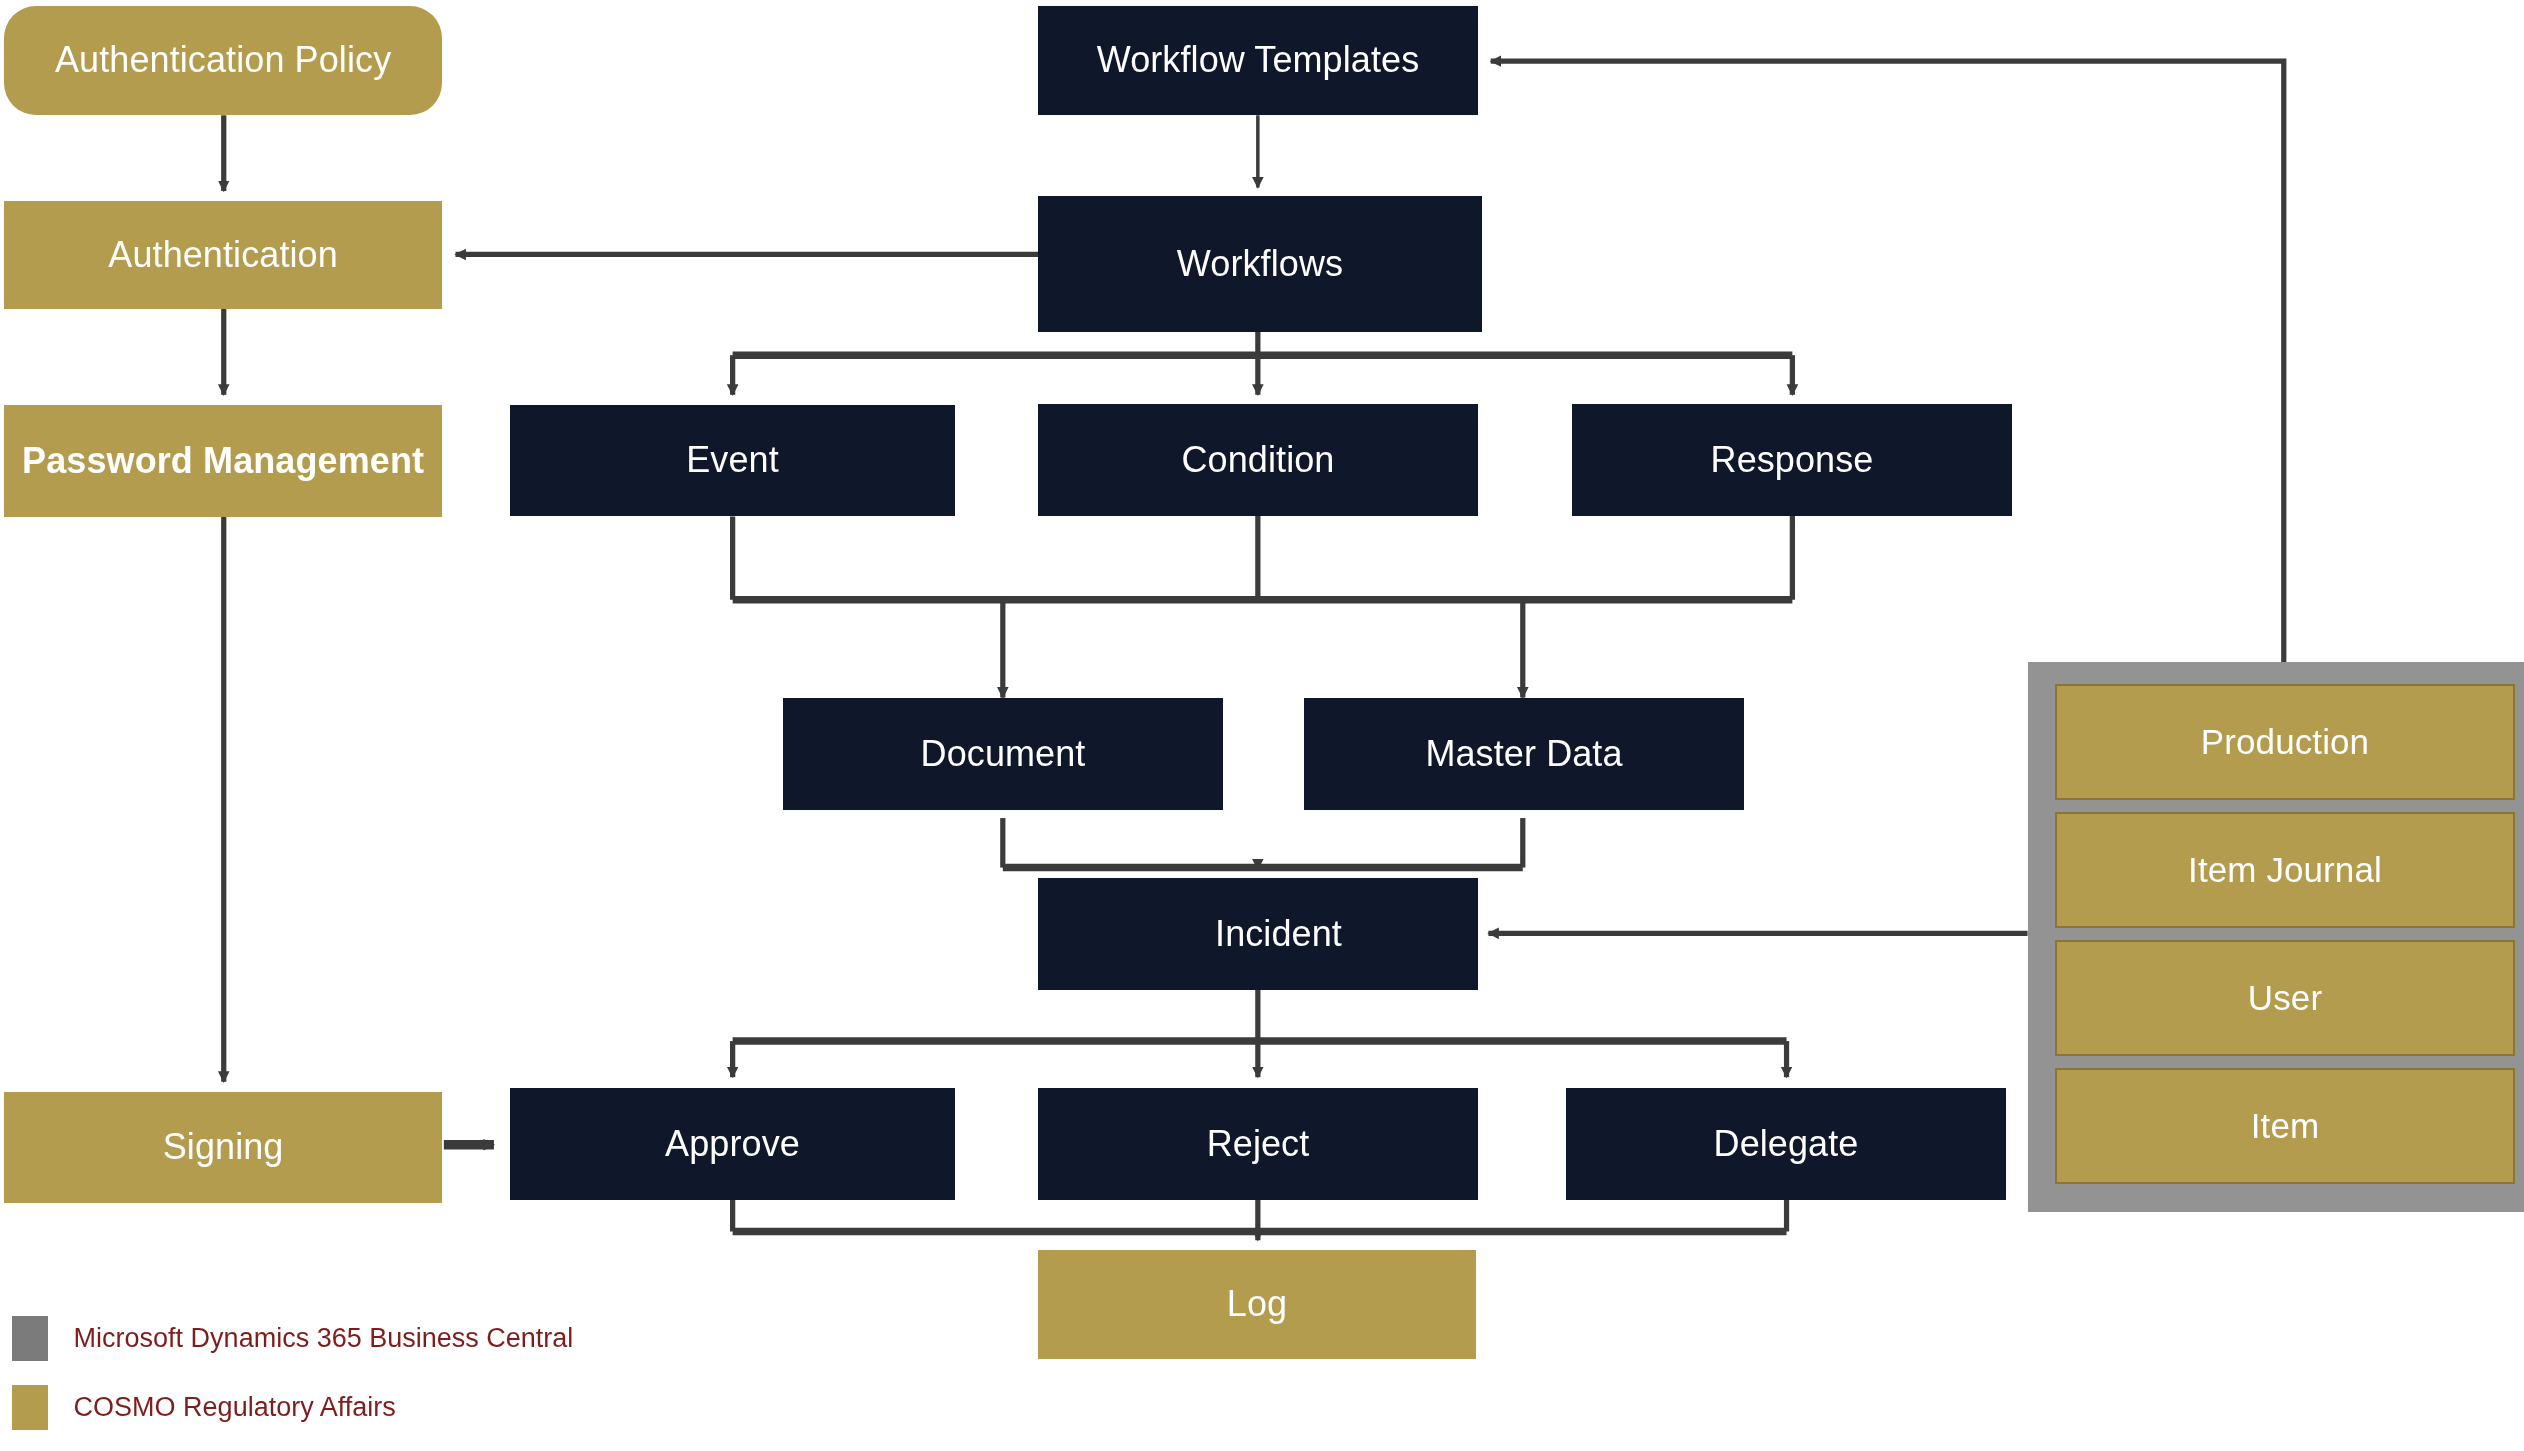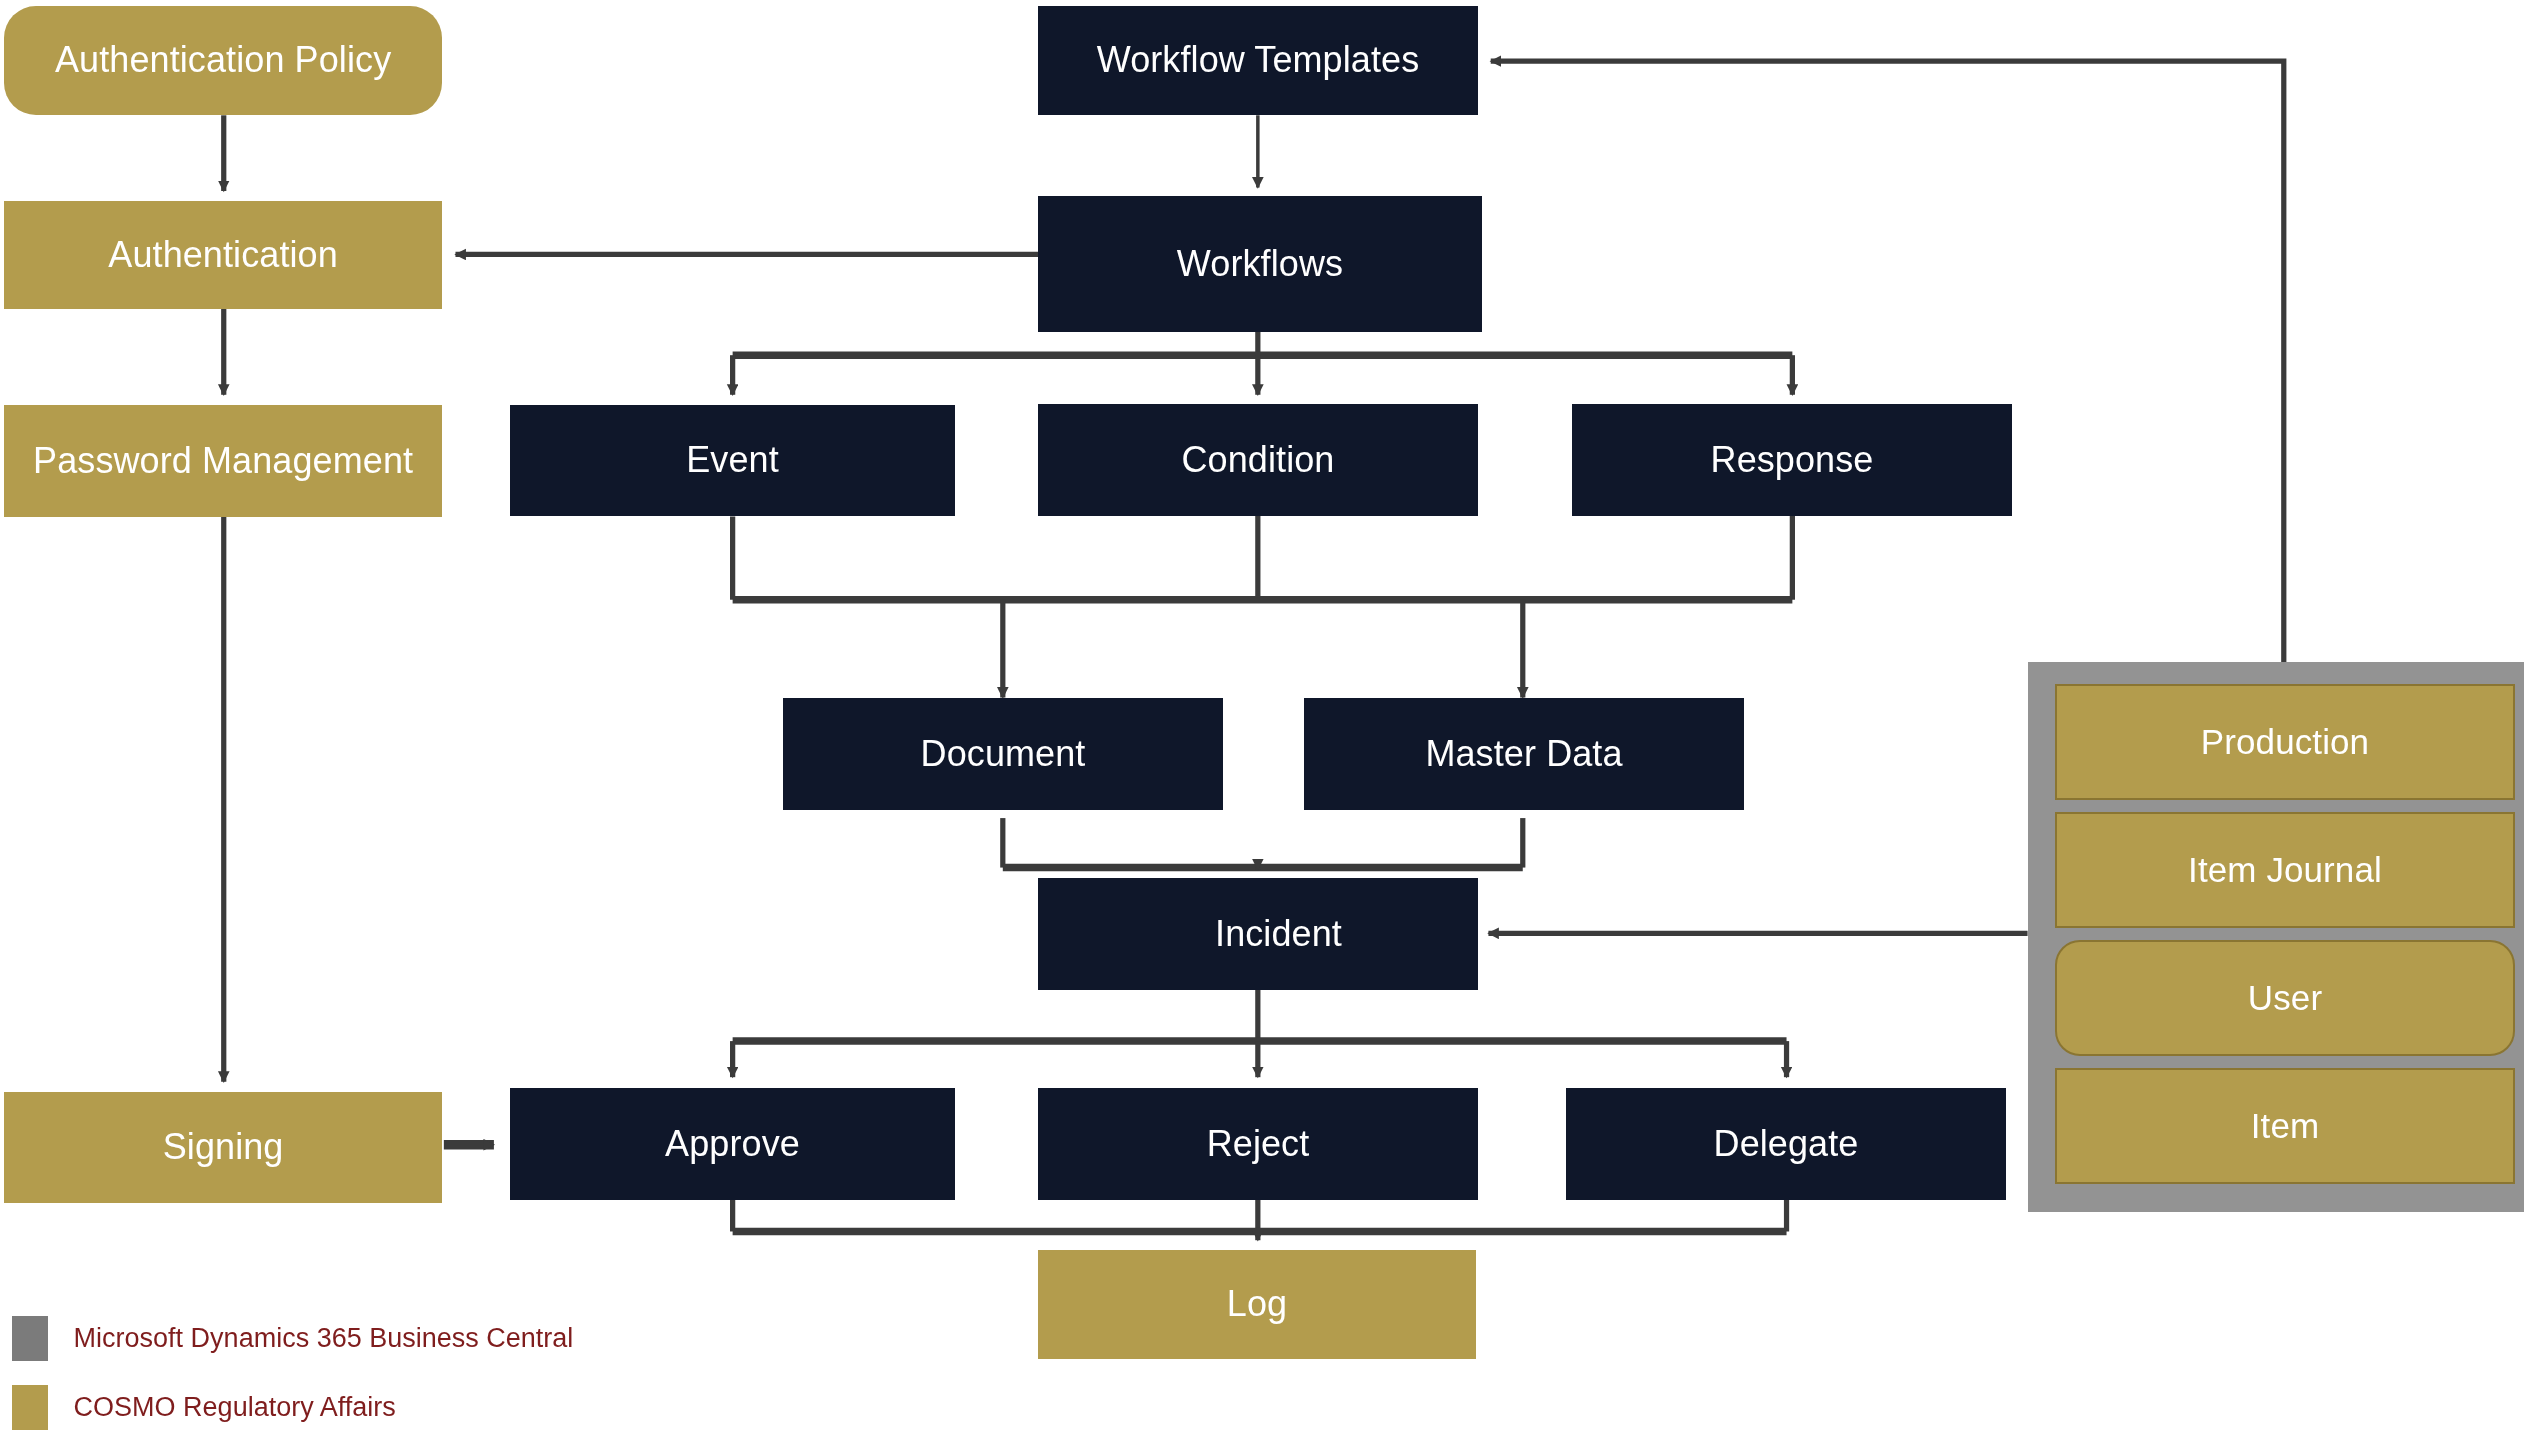--- a/index.html
+++ b/index.html
@@ -92,21 +92,21 @@
   </svg>
 
   <div class="node gold" style="left:4.1px;top:5.8px;width:438px;height:109px;font-size:36px;border-radius:32px;">
     <span>Authentication Policy</span>
   </div>
 
   <div class="node gold" style="left:4.1px;top:201px;width:438px;height:108px;font-size:36px;">
     <span>Authentication</span>
   </div>
 
-  <div class="node gold" style="left:4.1px;top:405px;width:438px;height:112px;font-size:36px;">
+  <div class="node gold" style="left:4.1px;top:405px;width:438px;height:112px;font-size:36px;font-weight:bold;">
     <span>Password Management</span>
   </div>
 
   <div class="node gold" style="left:4.1px;top:1092px;width:438px;height:111px;font-size:36px;">
     <span>Signing</span>
   </div>
 
   <div class="node gray" style="left:1038px;top:5.8px;width:440px;height:109px;font-size:36px;">
     <span>Workflow Templates</span>
   </div>
@@ -158,21 +158,21 @@
   <div class="panel" style="left:2028px;top:662px;width:497px;height:550px;text-decoration:underline;">
 
     <div class="node gold" style="left:27px;top:22px;width:460px;height:116px;font-size:35px;">
       <span>Production</span>
     </div>
 
     <div class="node gold" style="left:27px;top:150px;width:460px;height:116px;font-size:35px;">
       <span>Item Journal</span>
     </div>
 
-    <div class="node gold" style="left:27px;top:278px;width:460px;height:116px;font-size:35px;border-radius:25px;">
+    <div class="node gold" style="left:27px;top:278px;width:460px;height:116px;font-size:35px;">
       <span>User</span>
     </div>
 
     <div class="node gold" style="left:27px;top:406px;width:460px;height:116px;font-size:35px;">
       <span>Item</span>
     </div>
   </div>
 
   <div class="legend" style="left:11.6px;top:1316px;width:815px;height:116px;">
 

